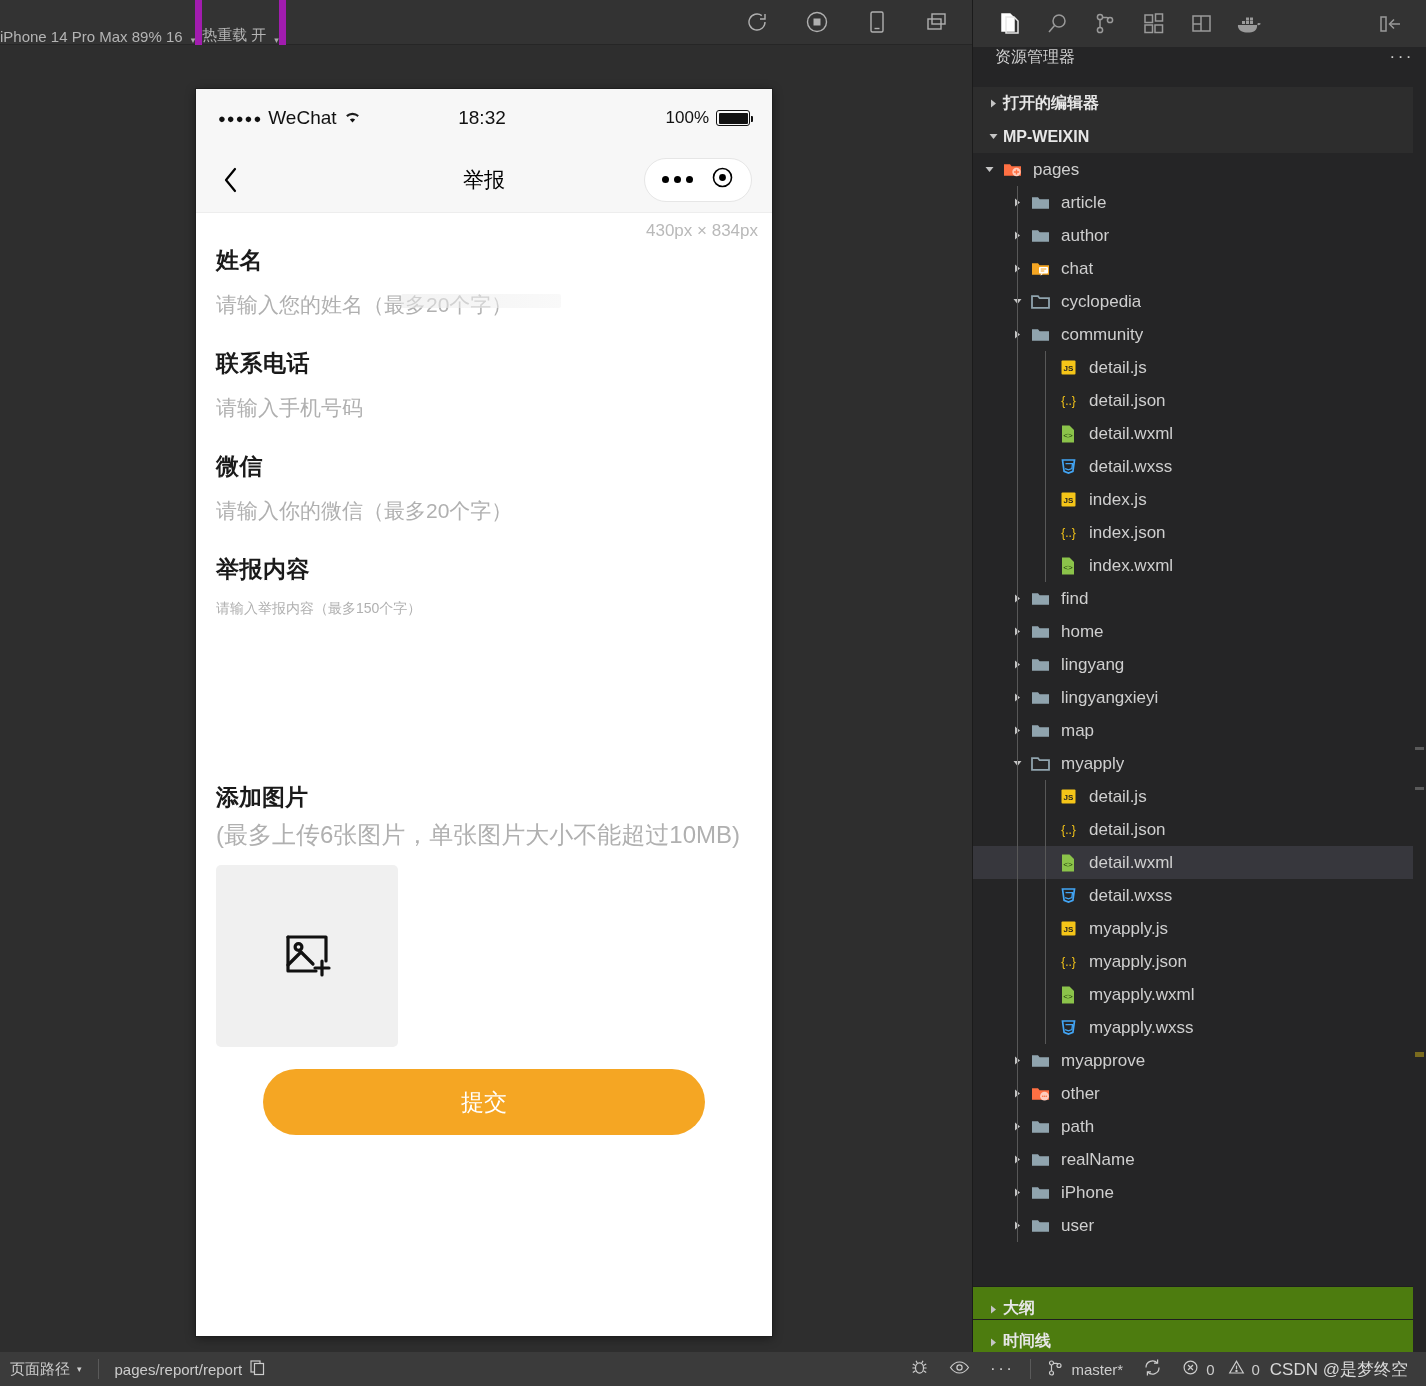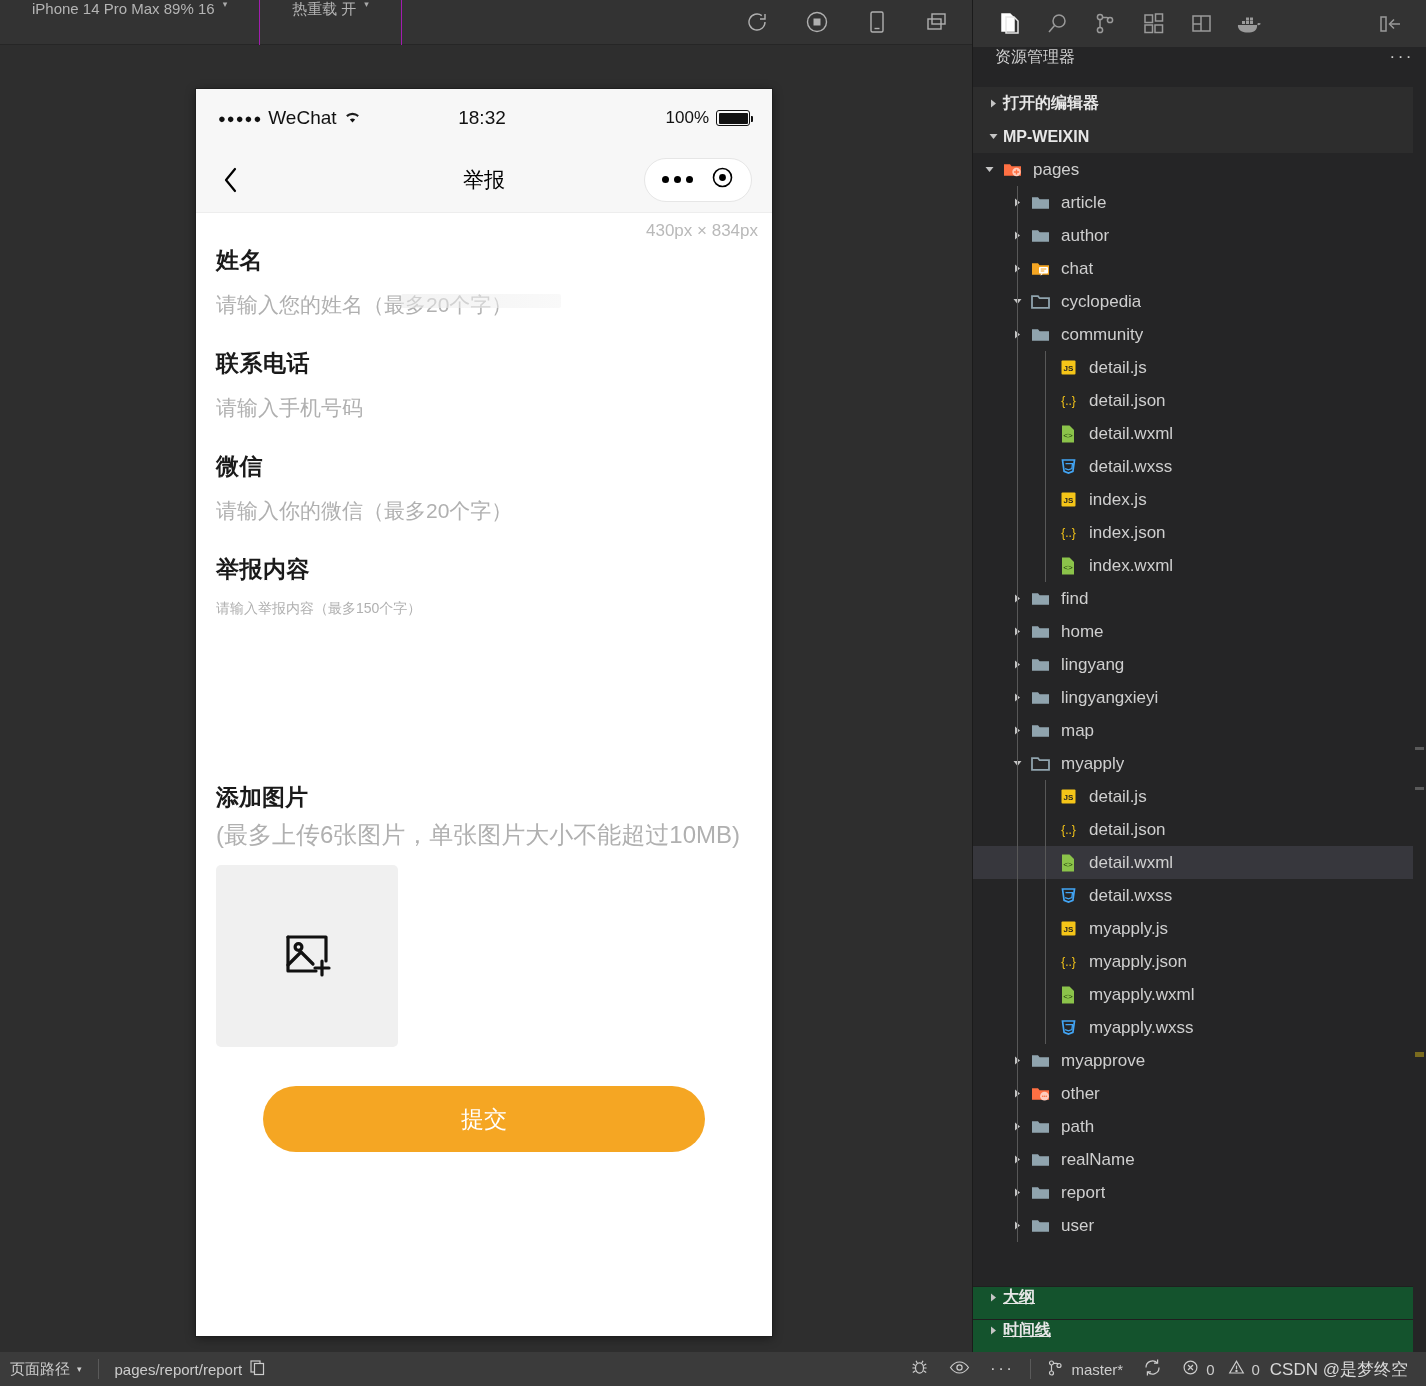--- a/index.html
+++ b/index.html
@@ -16,23 +16,23 @@
     position:absolute; left:0; top:0; width:972px; height:1352px;
     background:#2e2e2e;
   }
   .sim-toolbar {
     position:absolute; left:0; top:0; width:972px; height:45px;
     background:#333333;
     border-bottom:1px solid #262626;
     display:flex; align-items:center;
   }
   .tb-seg {
-    height:45px; display:flex; align-items:flex-start; padding:0 32px;
+    height:45px; display:flex; align-items:flex-end; padding:0 0;
     color:#b4b4b4; font-size:15px; white-space:nowrap;
-    border-right:1px solid #a21caf;
+    border-right:7px solid #a21caf;
     cursor:default;
   }
   .tb-seg .caret {
     margin-left:8px; font-size:9px; color:#aaa; line-height:1;
   }
   .tb-spacer { flex:1 1 auto; height:45px; }
   .tb-icons { display:flex; align-items:center; gap:34px; padding-right:22px; }
   .tb-ic { width:26px; height:26px; display:flex; align-items:center; justify-content:center; }
   .tb-ic svg { display:block; }
 
@@ -114,21 +114,21 @@
   }
   .upload-title {
     font-size:23px; color:#1a1a1a; font-weight:bold; padding-top:8px;
   }
   .upload-hint { font-size:24px; color:#b0b0b0; padding:6px 0 14px 0; }
   .upload-box {
     width:182px; height:182px; background:#f0f0f0; border-radius:5px;
     display:flex; align-items:center; justify-content:center;
   }
   .submit-btn {
-    width:442px; height:66px; margin:39px auto 0 auto;
+    width:442px; height:66px; margin:22px auto 0 auto;
     background:#f5a623; border-radius:33px;
     display:flex; align-items:center; justify-content:center;
     color:#fff; font-size:23px; cursor:pointer;
   }
 
   
   .vs-pane {
     position:absolute; right:0; top:0; width:454px; height:1352px;
     background:#252526; border-left:1px solid #1b1b1b;
   }
@@ -171,25 +171,24 @@
   .row.selected { background:#37373d; }
   .row .ico { width:26px; height:20px; display:flex; align-items:center; justify-content:center; flex:0 0 26px; margin-right:8px; }
   .row .ico svg { display:block; }
   .row .lbl { overflow:hidden; text-overflow:ellipsis; }
   .guide {
     position:absolute; top:0; bottom:0; width:1px; background:#585858;
   }
 
   .vs-bottom-sections { position:absolute; left:0; right:0; bottom:0; }
   .vs-bot-row {
-    height:33px; display:flex; align-items:flex-start; padding-left:10px;
+    height:33px; display:flex; align-items:flex-end; padding-left:10px;
     color:#e7e7e7; font-size:16px; font-weight:bold; cursor:pointer;
     border-top:1px solid #1f1f1f;
-    background:#14532d;
-    text-decoration:underline;
+    background:#4d7c0f;
   }
 
   .vs-minimap {
     position:absolute; right:0; top:47px; bottom:0; width:13px;
     background:#252526;
   }
   .mm-mark { position:absolute; right:2px; width:9px; height:3px; background:#5a5a5a; }
 
   
   .statusbar {
@@ -871,21 +870,21 @@
           <span class="tw">
             <svg width="11" height="11" viewBox="0 0 11 11" fill="#c5c5c5">
               <polygon points="3,1.5 8,5.5 3,9.5"></polygon>
             </svg>
           </span>
           <span class="ico">
             <svg width="21" height="19" viewBox="0 0 20 19">
               <path d="M1.5 4.2h6l1.6 2h9.4v9.6H1.5z" fill="#90a4ae"></path>
             </svg>
           </span>
-          <span class="lbl">report</span>
+          <span class="lbl">iPhone</span>
         </div>
         <div class="row">
           <div class="guide" style="left: 44px;"></div>
           <div style="width: 34px; flex: 0 0 auto;"></div>
           <span class="tw">
             <svg width="11" height="11" viewBox="0 0 11 11" fill="#c5c5c5">
               <polygon points="3,1.5 8,5.5 3,9.5"></polygon>
             </svg>
           </span>
           <span class="ico">

